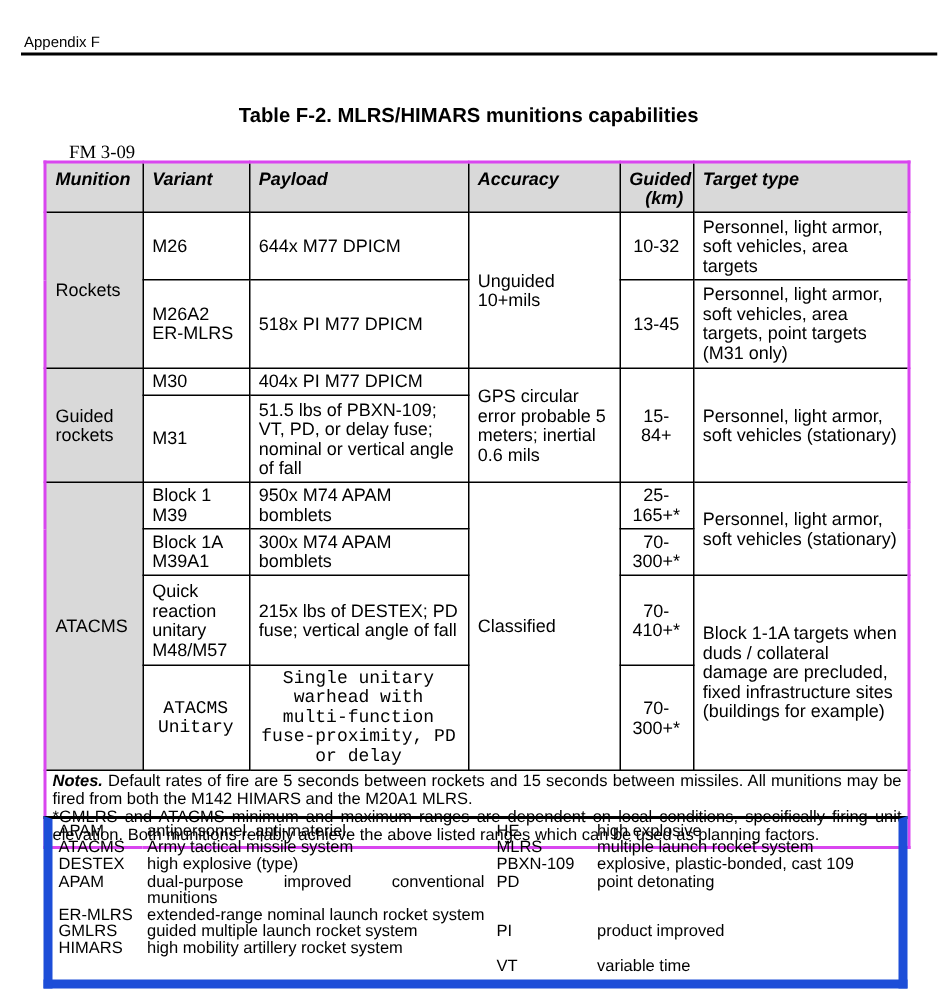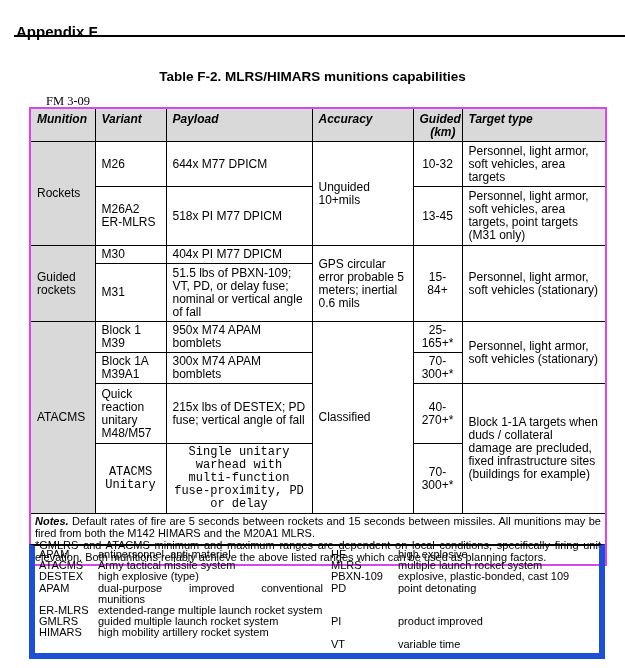--- a/index.html
+++ b/index.html
@@ -3,21 +3,21 @@
 <meta charset="utf-8">
 <style>
   * { box-sizing: border-box; }
   html, body { margin: 0; padding: 0; background: #ffffff; }
   body {
     width: 625px; height: 668px; position: relative; overflow: hidden;
     font-family: "Liberation Sans", sans-serif; color: #000;
   }
   .appendix {
     position: absolute; left: 16px; top: 23px;
-    font-size: 15px; font-weight: bold;
+    font-size: 10px; font-weight: normal;
   }
   .appendix-rule {
     position: absolute; left: 14px; top: 35px; width: 611px; height: 2px; background: #000;
   }
   .table-title {
     position: absolute; left: 0; width: 625px; top: 69px; text-align: center;
     font-size: 13.5px; font-weight: bold;
   }
   .fm {
     position: absolute; left: 30px; top: 94px;
@@ -124,21 +124,21 @@
       <td rowspan="2">Personnel, light armor, soft vehicles (stationary)</td>
     </tr>
     <tr style="height:31px">
       <td>Block 1A M39A1</td>
       <td>300x M74 APAM bomblets</td>
       <td class="range">70- 300+*</td>
     </tr>
     <tr style="height:60px">
       <td>Quick reaction unitary M48/M57</td>
       <td>215x lbs of DESTEX; PD fuse; vertical angle of fall</td>
-      <td class="range">40- 270+*</td>
+      <td class="range">70- 410+*</td>
       <td rowspan="2">Block 1-1A targets when duds / collateral damage are precluded, fixed infrastructure sites (buildings for example)</td>
     </tr>
     <tr style="height:44px">
       <td class="center">ATACMS Unitary</td>
       <td class="center">Single unitary warhead with multi-function fuse-proximity, PD or delay</td>
       <td class="range">70- 300+*</td>
     </tr>
 
     <tr>
       <td class="notes-cell" colspan="6">
@@ -163,21 +163,21 @@
     <div class="abbr-row">
         <span class="abbr-term">DESTEX</span>
         <span class="abbr-def">high explosive (type)</span>
       </div>
     <div class="abbr-row">
         <span class="abbr-term">APAM</span>
         <span class="abbr-def">dual-purpose improved conventional munitions</span>
       </div>
     <div class="abbr-row">
         <span class="abbr-term">ER-MLRS</span>
-        <span class="abbr-def">extended-range multiple launch rocket system</span>
+        <span class="abbr-def">extended-range nominal launch rocket system</span>
       </div>
     <div class="abbr-row">
         <span class="abbr-term">GMLRS</span>
         <span class="abbr-def">guided multiple launch rocket system</span>
       </div>
     <div class="abbr-row">
         <span class="abbr-term">HIMARS</span>
         <span class="abbr-def">high mobility artillery rocket system</span>
       </div>
   </div>

